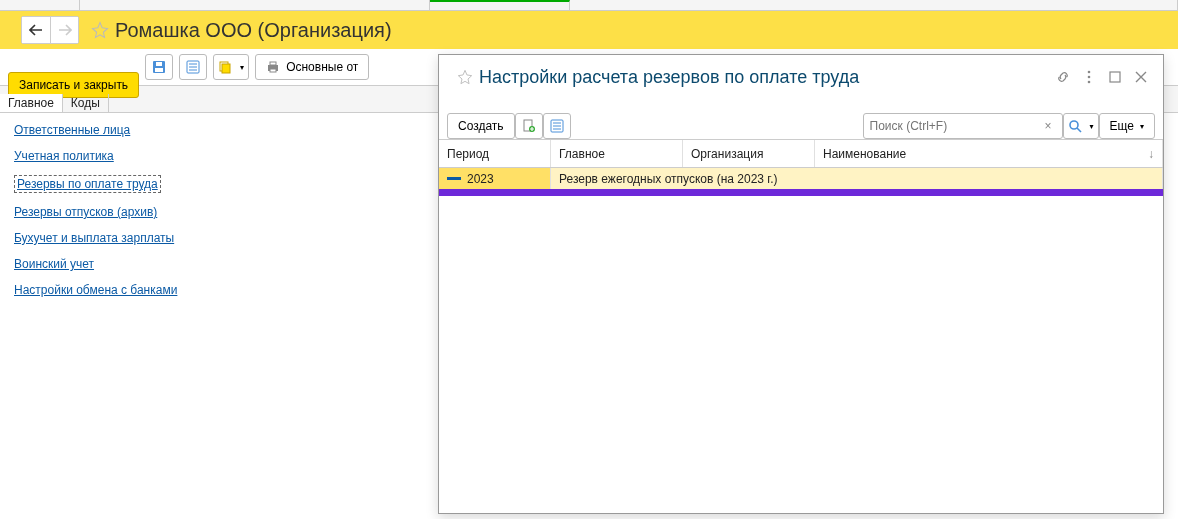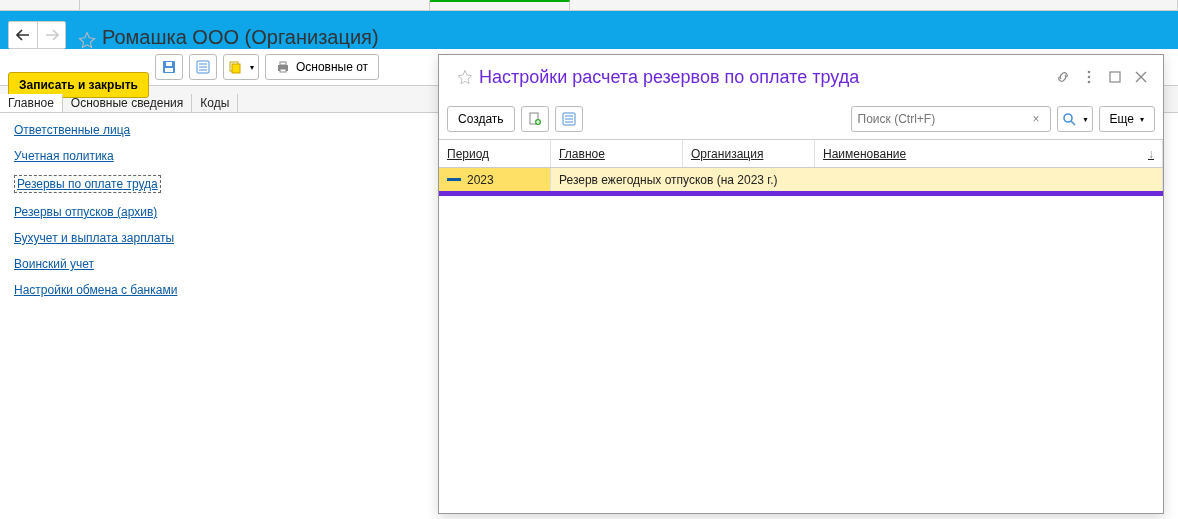--- a/index.html
+++ b/index.html
@@ -4,63 +4,63 @@
   <style>
     * { margin: 0; padding: 0; box-sizing: border-box; font-family: Arial, sans-serif; }
     body { width: 1178px; height: 519px; background: #fff; font-size: 12px; color: #222; overflow: hidden; position: relative; }
     
     
     .ribbon { height: 11px; background: #f5f5f5; border-bottom: 1px solid #ccc; display: flex; }
     .ribbon-seg { border-right: 1px solid #ccc; height: 100%; }
     .ribbon-green { border-top: 2px solid #0a0; }
     
     
-    .titlebar { height: 38px; display: flex; align-items: flex-end; padding: 0 8px; background: #0ea5e9; }
+    .titlebar { height: 38px; display: flex; align-items: center; padding: 0 21px; background: #fde047; }
     .navbox { display: flex; border: 1px solid #ccc; border-radius: 2px; margin-right: 6px; }
     .navbtn { width: 28px; height: 26px; display: flex; align-items: center; justify-content: center; background: #fff; }
     .navbtn + .navbtn { border-left: 1px solid #ccc; }
     .star { color: #bbb; margin: 0 6px; }
     .page-title { font-size: 20px; color: #333; }
     
     
     .toolbar { height: 36px; display: flex; align-items: center; padding: 0 8px; gap: 6px; }
     .btn { height: 26px; padding: 0 10px; border: 1px solid #bbb; border-radius: 3px; background: #fff; display: flex; align-items: center; gap: 6px; cursor: pointer; font-size: 12px; }
-    .btn-yellow { background: #ffdc00; border-color: #c9a400; font-weight: bold; margin-top: 36px; }
+    .btn-yellow { background: #ffdc00; border-color: #c9a400; font-weight: normal; margin-top: 36px; }
     .btn-icon { width: 28px; padding: 0; justify-content: center; }
     
     
     .tabs { height: 28px; display: flex; background: #f5f5f5; border-top: 1px solid #ccc; border-bottom: 1px solid #ccc; }
     .tab { padding: 0 8px; display: flex; align-items: center; border-right: 1px solid #ccc; font-size: 12px; cursor: pointer; margin-top: 8px; }
     .tab-active { background: #fff; }
     
     
     .links { padding: 10px 14px; display: flex; flex-direction: column; gap: 12px; align-items: flex-start; }
     .links a { color: #0b5aa5; text-decoration: underline; cursor: pointer; font-size: 12px; }
     .link-dashed { border: 1px dashed #666; padding: 1px 2px; text-decoration: underline; }
     
     
     .modal { position: absolute; left: 438px; top: 54px; width: 726px; height: 460px; background: #fff; border: 1px solid #999; box-shadow: 0 4px 12px rgba(0,0,0,0.15); display: flex; flex-direction: column; }
     .modal-titlebar { height: 44px; display: flex; align-items: center; padding: 0 12px; }
-    .modal-title { font-size: 18px; color: #6d28d9; flex: 1; }
+    .modal-title { font-size: 18px; color: #0c4a6e; flex: 1; }
     .modal-ctrl { width: 20px; height: 20px; display: flex; align-items: center; justify-content: center; color: #888; cursor: pointer; margin-left: 6px; }
-    .modal-toolbar { height: 40px; display: flex; align-items: center; padding: 0 8px; gap: 6px; }
+    .modal-toolbar { height: 40px; display: flex; align-items: flex-end; padding: 0 8px; }
     .spacer { flex: 1; }
     .searchbox { width: 200px; height: 26px; border: 1px solid #bbb; border-radius: 3px; display: flex; align-items: center; padding: 0 6px; color: #999; background: #fff; }
     .searchbox input { border: none; outline: none; flex: 1; font-size: 12px; }
     .clear-x { cursor: pointer; color: #888; padding: 0 4px; }
     
     
     .grid { flex: 1; border-top: 1px solid #ccc; display: flex; flex-direction: column; }
-    .grid-head { display: flex; height: 28px; background: #fff; border-bottom: 1px solid #ccc; text-decoration: underline; }
+    .grid-head { display: flex; height: 28px; background: #fff; border-bottom: 1px solid #ccc; }
     .grid-cell { padding: 0 8px; display: flex; align-items: center; border-right: 1px solid #e0e0e0; font-size: 12px; }
     .col-period { width: 112px; }
     .col-reserve { width: 132px; }
     .col-org { width: 132px; }
     .col-name { flex: 1; }
-    .grid-row { display: flex; height: 28px; border-bottom: 5px solid #6d28d9; }
+    .grid-row { display: flex; height: 28px; border-bottom: 7px solid #6d28d9; }
     .row-sel { background: #fff3c4; }
     .row-sel .col-period { background: #ffe066; }
     .sorticon { margin-left: auto; color: #888; }
     .row-icon { width: 14px; height: 3px; background: #0b5aa5; margin-right: 6px; }
     
     
     svg { display: block; }
   </style>
 </head>
 <body>
@@ -122,21 +122,20 @@
         <rect x="2" y="5" width="10" height="6" fill="#888"></rect>
         <rect x="4" y="2" width="6" height="3" fill="none" stroke="#888"></rect>
         <rect x="4" y="9" width="6" height="3" fill="#fff" stroke="#888"></rect>
       </svg>
     <span>Основные от</span>
   </button>
 </div>
 
 <div class="tabs">
   <div class="tab tab-active">Главное</div>
-  <div class="tab">Основные сведения</div>
   <div class="tab">Коды</div>
 </div>
 
 <div class="links">
   <a>Ответственные лица</a>
   <a>Учетная политика</a>
   <a class="link-dashed">Резервы по оплате труда</a>
   <a>Резервы отпусков (архив)</a>
   <a>Бухучет и выплата зарплаты</a>
   <a>Воинский учет</a>

